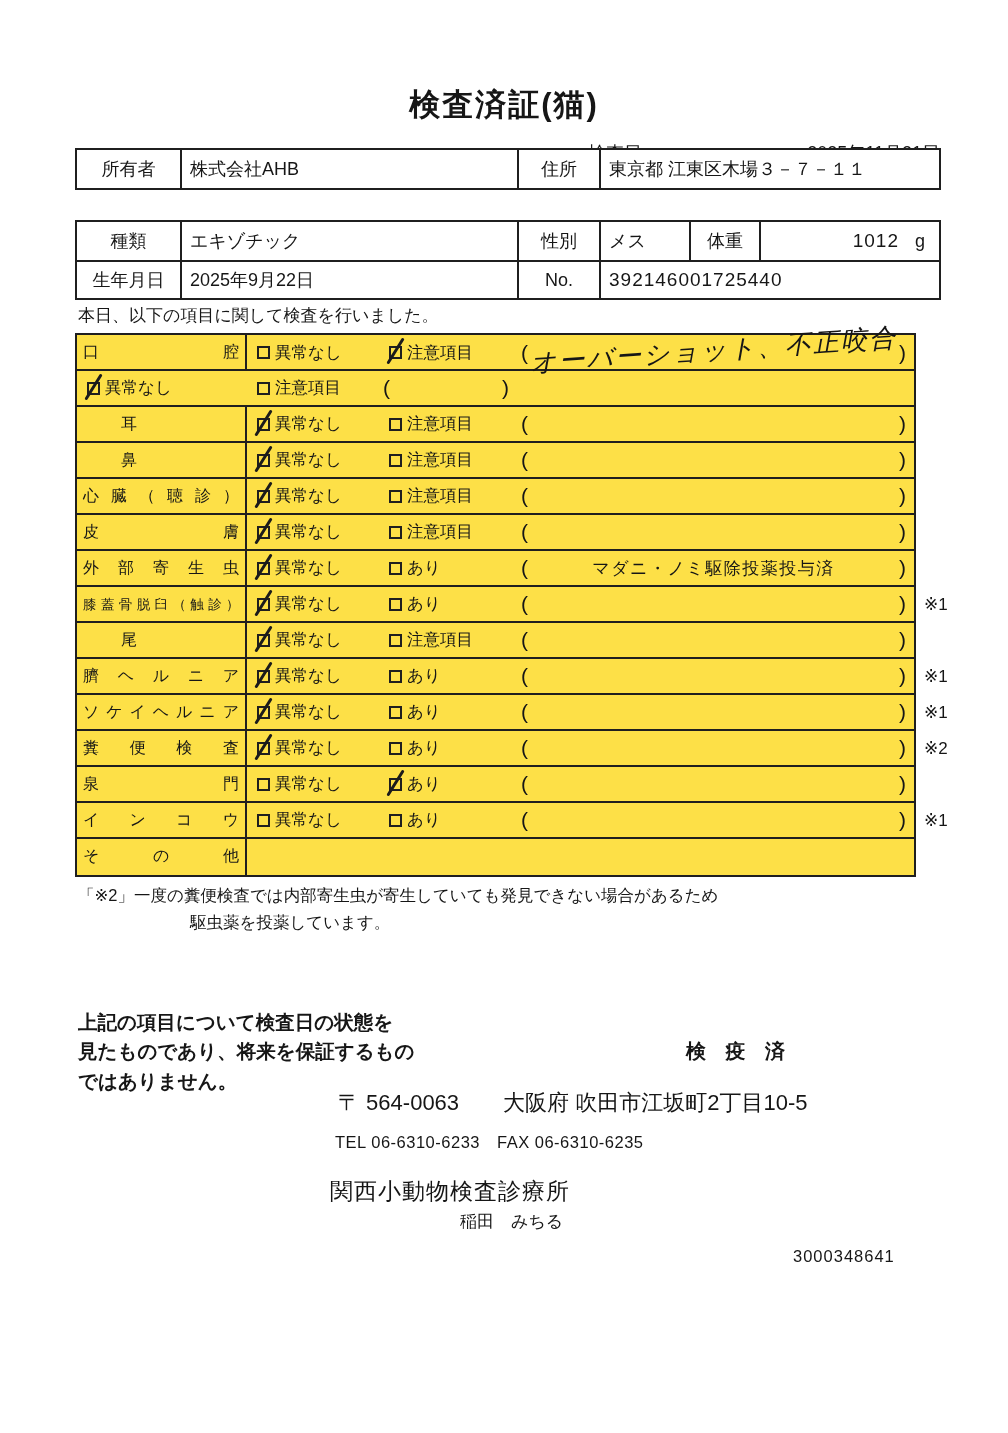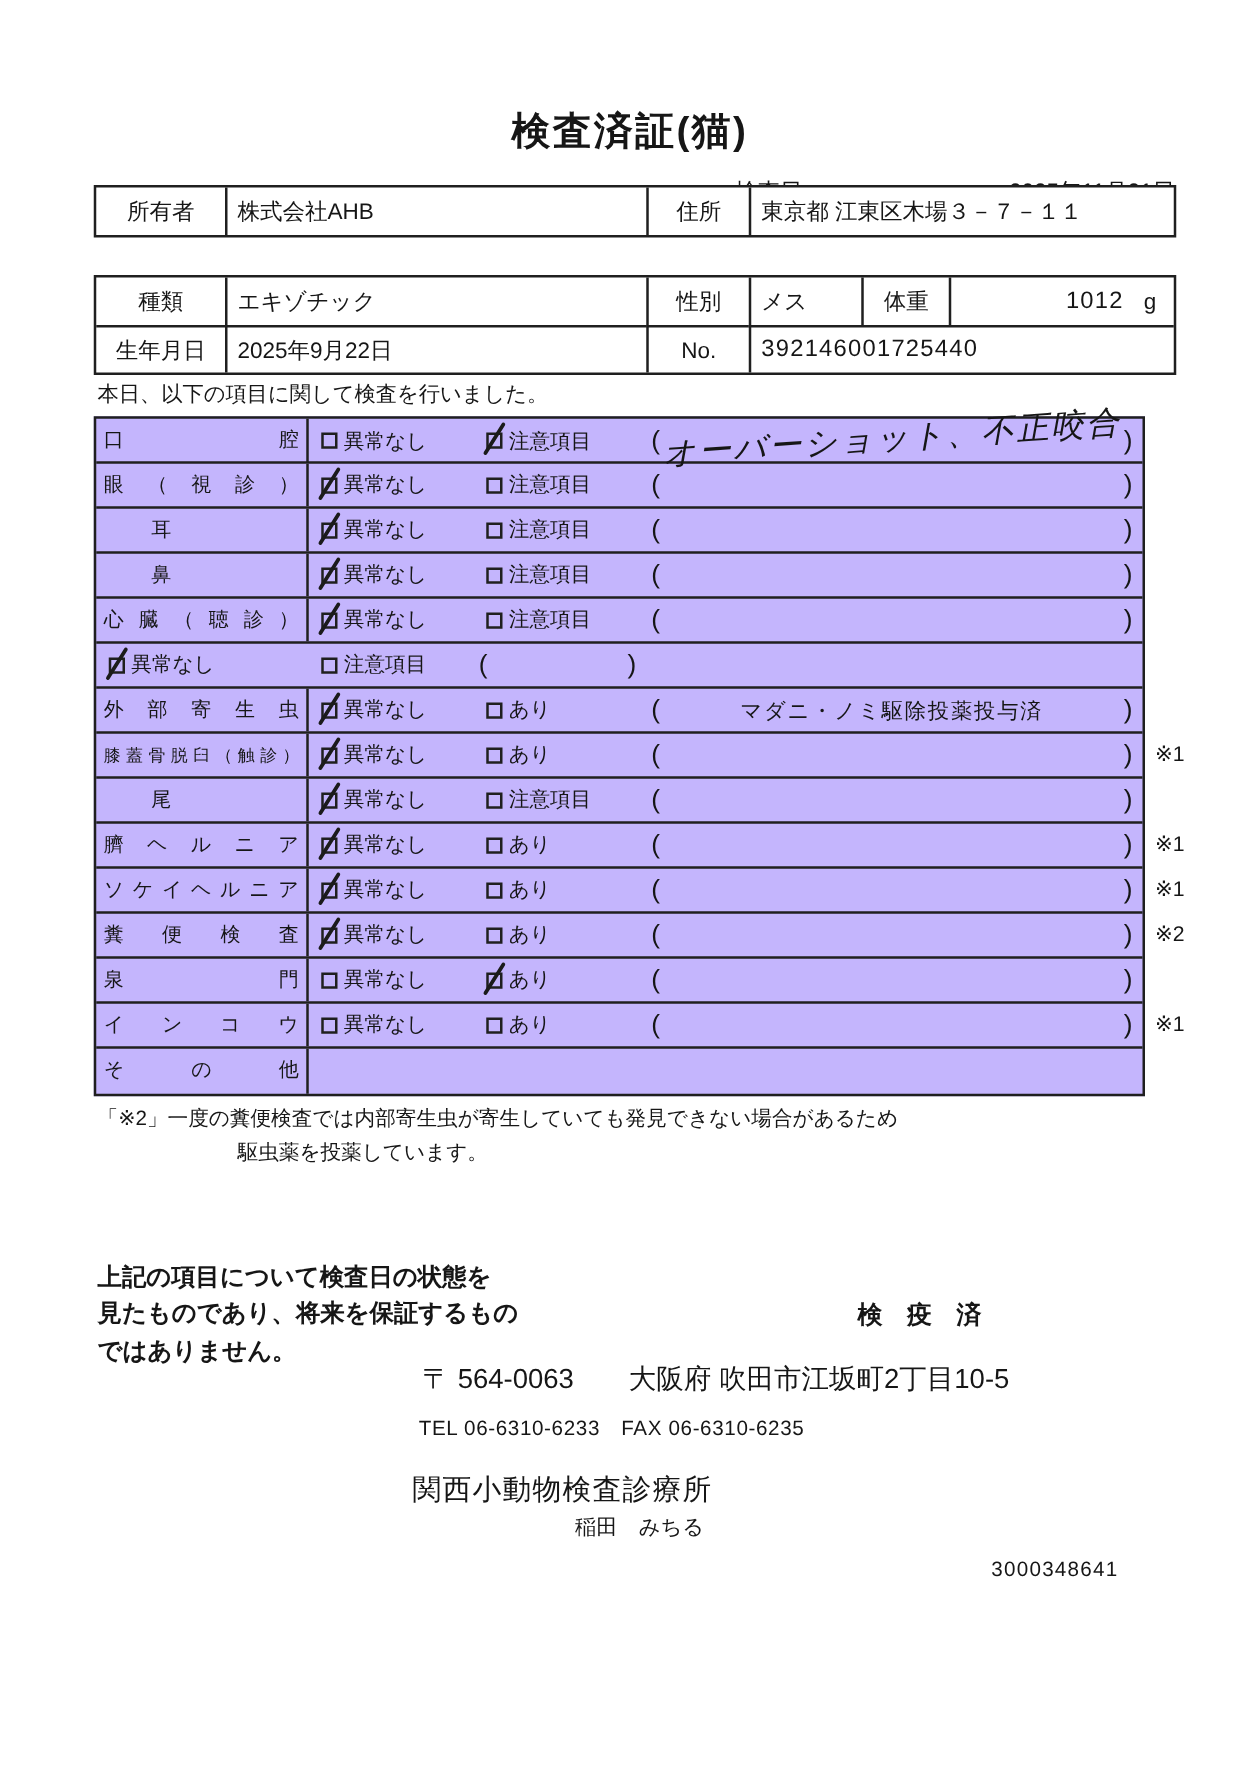--- a/index.html
+++ b/index.html
@@ -20,21 +20,21 @@
   .cell { display:flex; align-items:center; border-left:2px solid #1f1f1f; padding:0 8px; overflow:hidden; }
   .c0 { border-left:none; }
   .lab { justify-content:center; padding:0 4px; }
   .r2 { border-top:2px solid #1f1f1f; }
   .span46 { grid-column:4 / 7; }
   .wv { justify-content:flex-end; gap:16px; padding-right:14px; }
   .numv { font-size:19px; letter-spacing:1px; }
 
   .intro { position:absolute; top:304px; left:78px; font-size:17px; }
 
-  .checklist { position:absolute; top:333px; left:75px; width:841px; border:2px solid #1f1f1f; background:#c4b5fd; }
+  .checklist { position:absolute; top:333px; left:75px; width:841px; border:2px solid #1f1f1f; background:#fde047; }
   .c-row { position:relative; display:grid; grid-template-columns:170px 132px 138px 1fr;
            height:36px; border-bottom:2px solid #1f1f1f; }
   .c-row:last-child { border-bottom:none; }
   .row-plain { grid-template-columns:170px 1fr; }
   .lbl { border-right:2px solid #1f1f1f; padding:7px 6px 0 6px; font-size:16px;
          text-align:justify; text-align-last:justify; overflow:hidden; }
   .lbl-c { text-align:left; text-align-last:left; padding-left:44px; }
   .lbl-s { font-size:13.5px; padding-top:9px; letter-spacing:-0.5px; }
   .cb { display:flex; align-items:center; padding-left:10px; font-size:16.5px; }
   .box { position:relative; width:13px; height:13px; border:2px solid #1f1f1f; margin-right:5px; flex:0 0 auto; }
@@ -111,21 +111,20 @@
         <span class="cbl">注意項目</span>
       </div>
       <div class="paren">
         <span class="po">(</span>
         <span class="pc-content hand">オーバーショット、不正咬合</span>
         <span class="pcl">)</span>
       </div>
 
     </div>
       <div class="c-row">
-      <div class="lbl">眼（視診）</div>
       <div class="cb cb1">
         <span class="box">
             <span class="tick"></span>
           </span>
         <span class="cbl">異常なし</span>
       </div>
       <div class="cb cb2">
         <span class="box"></span>
         <span class="cbl">注意項目</span>
       </div>
@@ -187,20 +186,21 @@
         <span class="cbl">注意項目</span>
       </div>
       <div class="paren">
         <span class="po">(</span>
         <span class="pc-content"></span>
         <span class="pcl">)</span>
       </div>
 
     </div>
       <div class="c-row">
+      <div class="lbl">皮膚</div>
       <div class="cb cb1">
         <span class="box">
             <span class="tick"></span>
           </span>
         <span class="cbl">異常なし</span>
       </div>
       <div class="cb cb2">
         <span class="box"></span>
         <span class="cbl">注意項目</span>
       </div>

